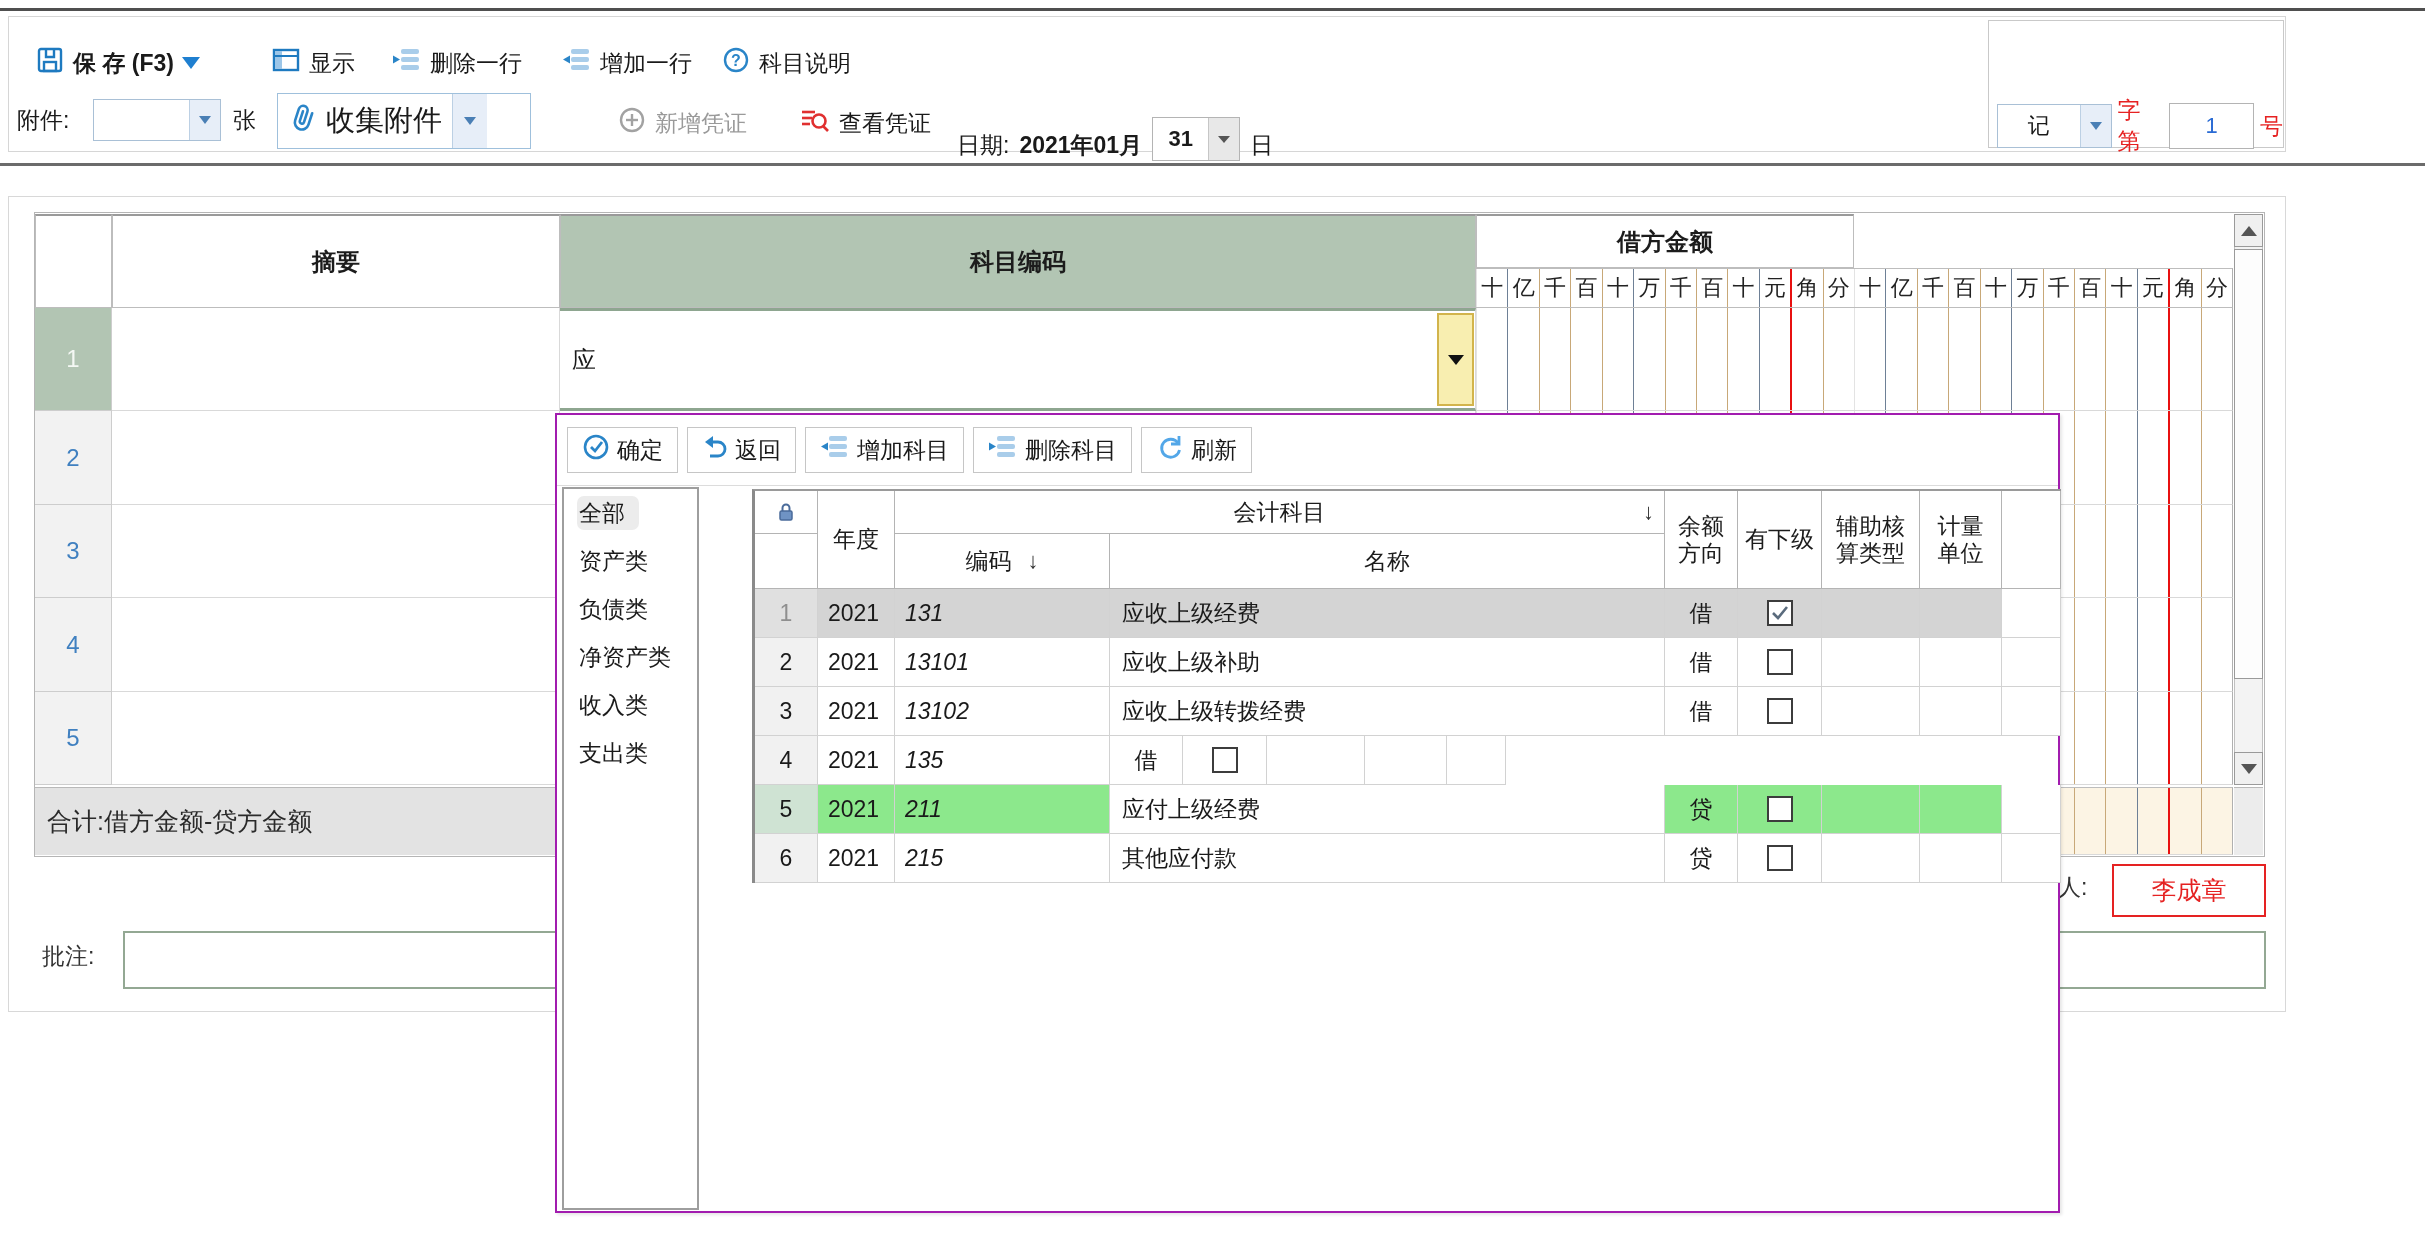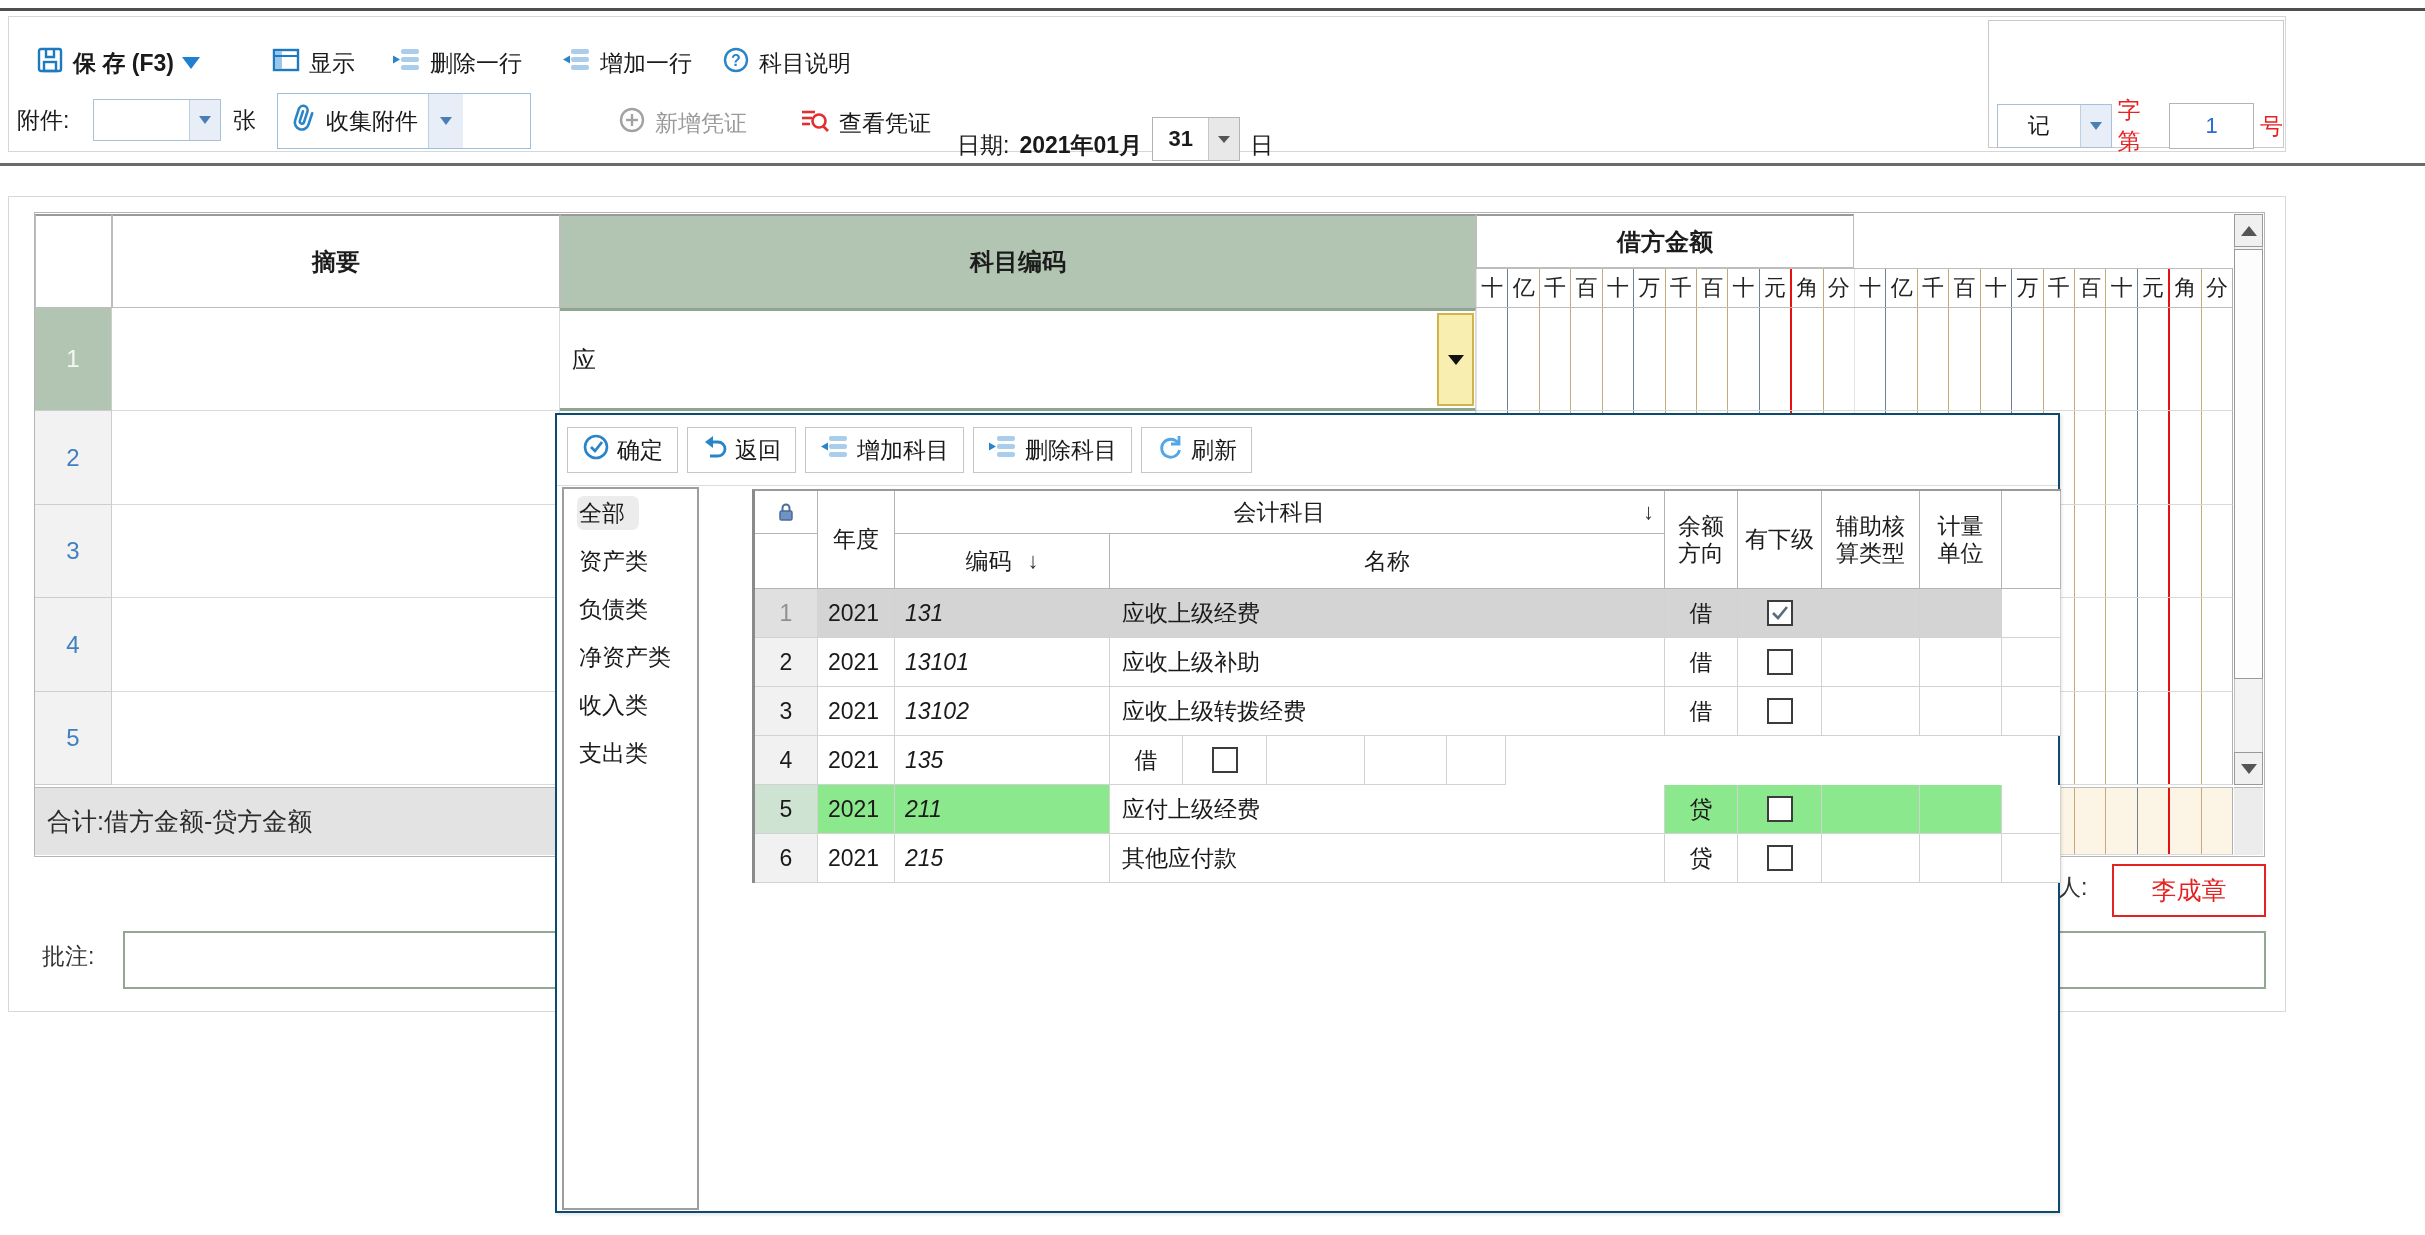--- a/index.html
+++ b/index.html
@@ -17,21 +17,21 @@
   .tbtn{position:absolute;display:flex;align-items:center;gap:8px;font-size:23px;color:#1a1a1a;cursor:default;}
   .tbtn.bold{font-weight:bold;}
   .tri-down{width:0;height:0;border-left:9px solid transparent;border-right:9px solid transparent;border-top:12px solid #1f7fd0;}
   .combo{position:absolute;display:flex;border:1px solid #a9c0d6;background:#fff;box-sizing:border-box;}
   .combo .field{flex:1;display:flex;align-items:center;justify-content:center;font-size:22px;color:#1a1a1a;background:#fff;}
   .combo .dd{width:30px;background:#e7eef8;border-left:1px solid #bcd0e4;display:flex;align-items:center;justify-content:center;}
   .combo .dd.gray{background:#e8e8e8;border-left:1px solid #c6c6c6;}
   .dd-tri{width:0;height:0;border-left:6px solid transparent;border-right:6px solid transparent;border-top:8px solid #4a7fb5;}
   .dd-tri.dark{border-top-color:#555;}
   .split-btn{position:absolute;display:flex;align-items:center;border:1px solid #9fc0dc;background:#fff;}
-  .split-btn .lbl{font-size:23px;color:#1a1a1a;padding:0 10px 0 6px;}
+  .split-btn .lbl{font-size:29px;color:#1a1a1a;padding:0 10px 0 6px;}
   .split-btn .dd{width:34px;align-self:stretch;background:#e7eef8;border-left:1px solid #bcd0e4;display:flex;align-items:center;justify-content:center;}
   .disabled-btn{color:#9a9a9a;}
 
   
   .title{position:absolute;left:905px;top:26px;font-size:45px;font-weight:bold;color:#079000;letter-spacing:58px;border-bottom:4px solid #079000;padding-bottom:8px;line-height:1.1;white-space:nowrap;}
   .date-row{position:absolute;left:948px;top:100px;display:flex;align-items:flex-end;gap:10px;font-size:23px;color:#1a1a1a;}
 
   .red-txt{color:#e62222;}
   .num-field{border:1px solid #b4b4b4;background:#fff;display:flex;align-items:center;justify-content:center;font-size:22px;}
 
@@ -66,21 +66,21 @@
   .sthumb{position:absolute;background:#fdfdfd;border:1px solid #9a9a9a;box-sizing:border-box;}
 
   .total-left{position:absolute;background:#e3e3e3;border-top:1px solid #b9b9b9;display:flex;align-items:center;padding-left:12px;font-size:25px;color:#2a2a2a;box-sizing:border-box;}
   .total-corner{position:absolute;background:#ececec;border-top:1px solid #b9b9b9;box-sizing:border-box;}
 
   .footer-lbl{position:absolute;font-size:23px;color:#333;}
   .signer-box{position:absolute;border:2px solid #e52222;display:flex;align-items:center;justify-content:center;font-size:25px;color:#e52222;background:#fff;}
   .remark-input{position:absolute;border:2px solid #93a893;background:#fff;}
 
   
-  .popup{left:555px;top:413px;width:1505px;height:800px;background:#fff;border:2px solid #0c4a6e;box-shadow:2px 2px 3px rgba(0,0,0,0.10);z-index:20;}
+  .popup{left:555px;top:413px;width:1505px;height:800px;background:#fff;border:2px solid #a21caf;box-shadow:2px 2px 3px rgba(0,0,0,0.10);z-index:20;}
   .ptoolbar{position:absolute;left:10px;top:12px;display:flex;gap:9px;}
   .pbtn{height:46px;padding:0 14px;border:1px solid #c6c6c6;background:#fff;display:flex;align-items:center;gap:7px;font-size:23px;color:#1a1a1a;box-sizing:border-box;}
   .ptoolbar-divider{position:absolute;left:0;top:70px;width:100%;height:1px;background:#dcdcdc;}
   .catbox{position:absolute;left:5px;top:72px;width:137px;height:723px;border:2px solid #9e9e9e;background:#fff;box-sizing:border-box;overflow:hidden;}
   .cat-item{height:48px;line-height:48px;padding-left:13px;font-size:23px;color:#1a1a1a;}
   .cat-item span{padding:4px 14px 4px 2px;border-radius:7px;}
   .cat-item.sel span{background:#ececec;}
 
   .ptable{position:absolute;left:195px;top:74px;width:1306px;height:392px;border-left:3px solid #8a8a8a;border-top:2px solid #9a9a9a;box-sizing:content-box;}
   .phc{position:absolute;box-sizing:border-box;background:#fff;border-right:1px solid #b4b4b4;border-bottom:1px solid #b4b4b4;display:flex;align-items:center;justify-content:center;font-size:23px;color:#1c1c1c;text-align:center;}

